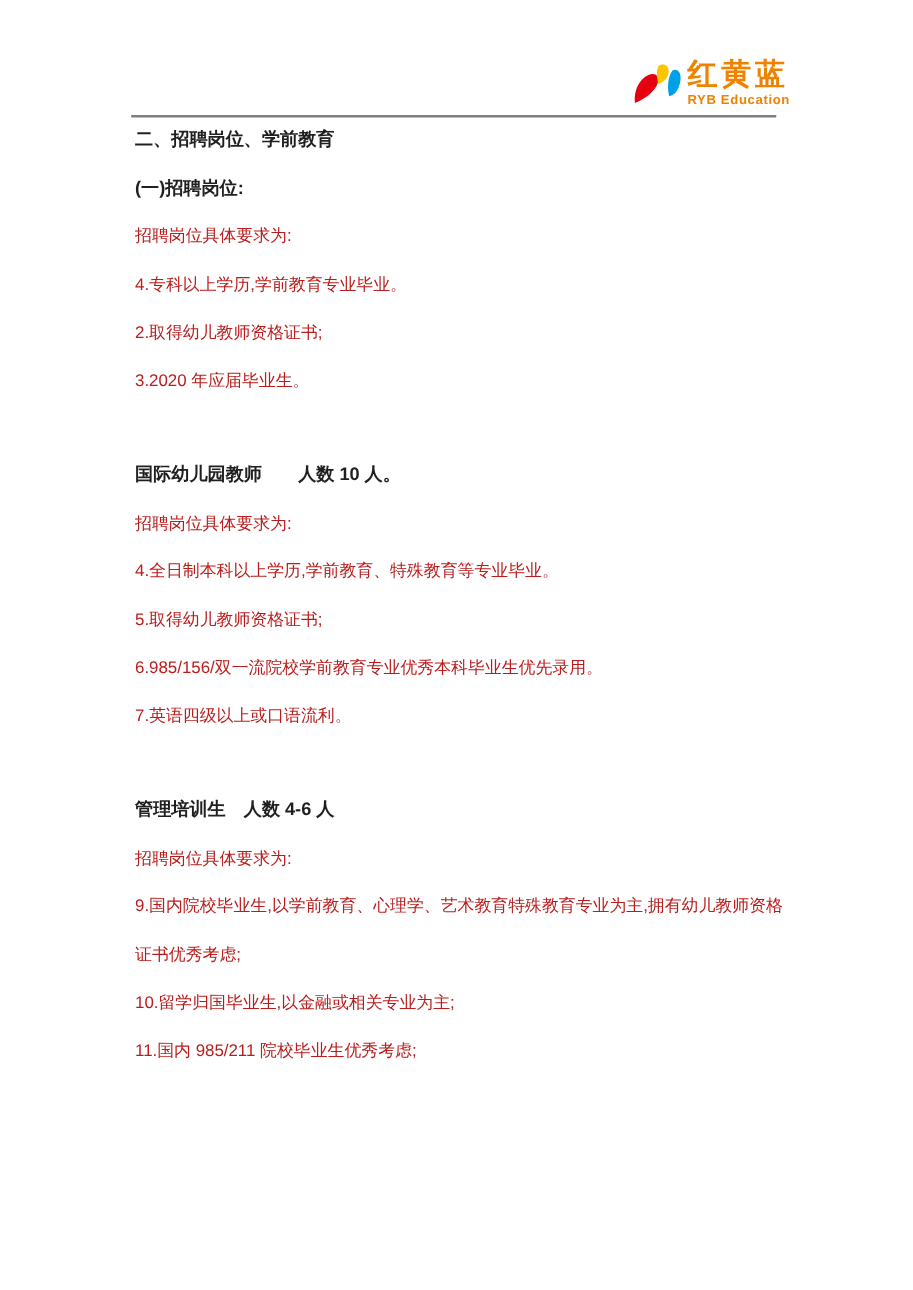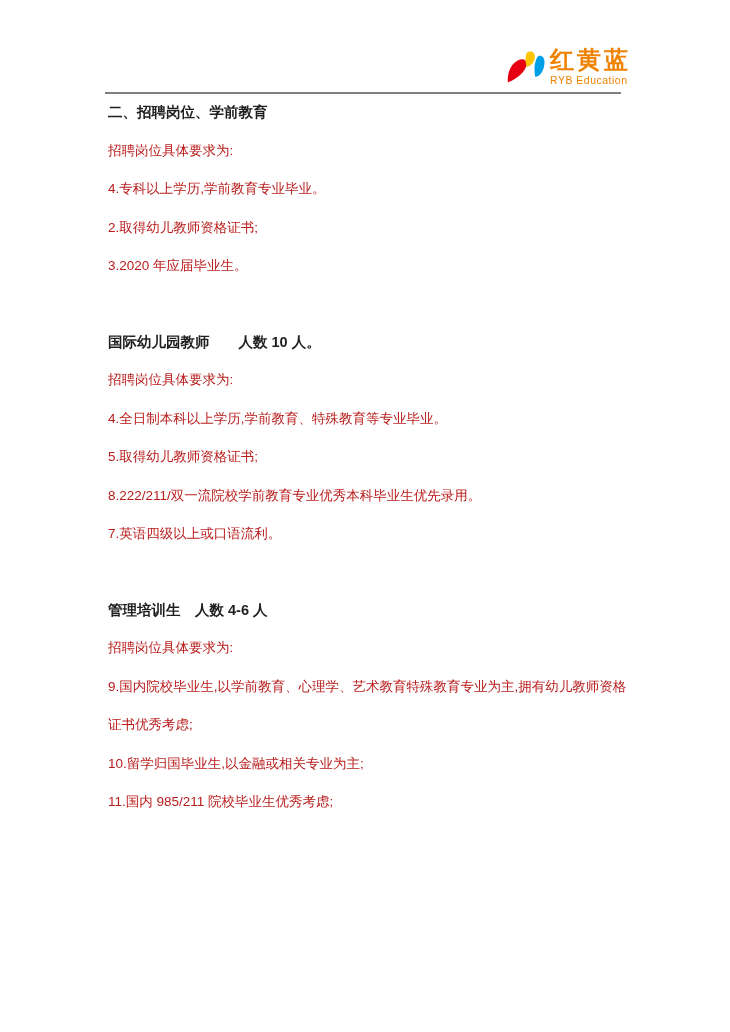--- a/index.html
+++ b/index.html
@@ -23,21 +23,21 @@
   .logo-icon { width: 40px; height: 36px; margin-top: 2px; }
   .logo-text { display: flex; flex-direction: column; line-height: 1; }
   .brand-cn {
     font-size: 24px;
     font-weight: 700;
     letter-spacing: 3px;
     white-space: nowrap;
   }
   .brand-en {
     font-size: 10.5px;
-    font-weight: 400;
+    font-weight: 700;
     letter-spacing: 0.5px;
     margin-top: 3px;
     white-space: nowrap;
   }
   .header-rule {
     position: absolute;
     top: 92px;
     left: 105px;
     width: 516px;
     height: 2px;
@@ -77,31 +77,32 @@
     <div class="logo-text">
       <div class="brand-cn" style="color: rgb(239, 130, 0);">红黄蓝</div>
       <div class="brand-en" style="color: rgb(239, 130, 0);">RYB Education</div>
     </div>
   </div>
 
   <div class="header-rule" style="background: rgb(127, 127, 127);"></div>
 
   <div class="content">
     <p class="h">二、招聘岗位、学前教育</p>
+    <p class="h">(一)招聘岗位:</p>
 
     <p>招聘岗位具体要求为:</p>
     <p>4.专科以上学历,学前教育专业毕业。</p>
     <p>2.取得幼儿教师资格证书;</p>
     <p>3.2020 年应届毕业生。</p>
 
     <p class="h sect">国际幼儿园教师　　人数 10 人。</p>
     <p>招聘岗位具体要求为:</p>
     <p>4.全日制本科以上学历,学前教育、特殊教育等专业毕业。</p>
     <p>5.取得幼儿教师资格证书;</p>
-    <p>8.222/211/双一流院校学前教育专业优秀本科毕业生优先录用。</p>
+    <p>6.985/156/双一流院校学前教育专业优秀本科毕业生优先录用。</p>
     <p>7.英语四级以上或口语流利。</p>
 
     <p class="h sect">管理培训生　人数 4-6 人</p>
     <p>招聘岗位具体要求为:</p>
     <p>9.国内院校毕业生,以学前教育、心理学、艺术教育特殊教育专业为主,拥有幼儿教师资格
 证书优秀考虑;</p>
     <p>10.留学归国毕业生,以金融或相关专业为主;</p>
     <p>11.国内 985/211 院校毕业生优秀考虑;</p>
   </div>
 

